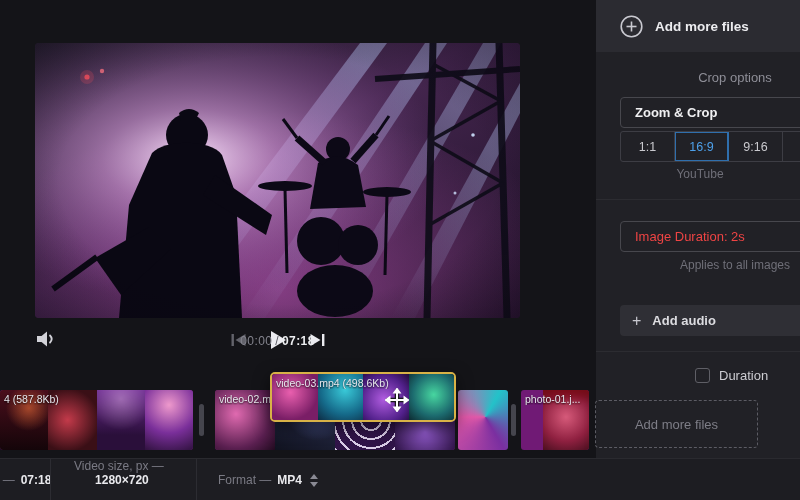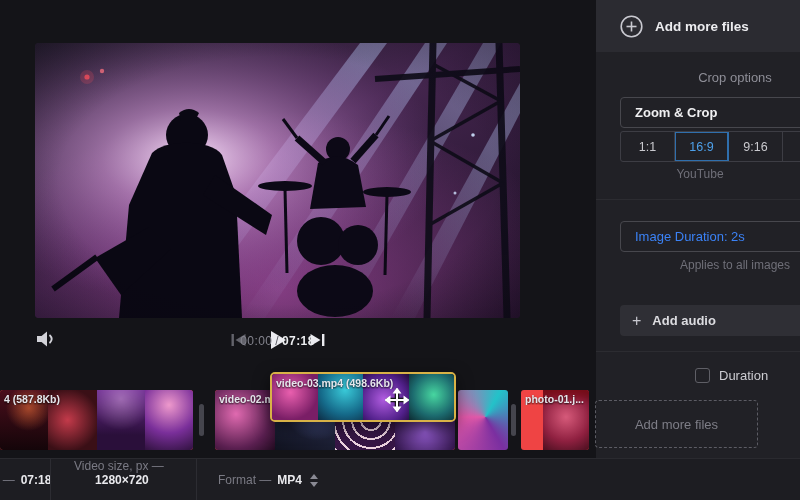--- a/index.html
+++ b/index.html
@@ -19,26 +19,26 @@
   .tbtn { display:flex; align-items:center; justify-content:center; cursor:pointer; }
   .time-display { position:absolute; top:334px; left:35px; width:485px; text-align:center;
     font-size:12px; letter-spacing:.4px; color:#83838d; }
   .time-display .cur { color:#83838d; }
   .time-display .sep { color:#5a5a63; padding:0 3px; }
   .time-display .tot { color:#ecedf0; font-weight:bold; }
 
   
   .timeline-band { position:absolute; left:0; top:386px; width:596px; height:72px; }
   .clip { position:absolute; top:4px; height:60px; border-radius:3px; overflow:hidden;
-    background:#ef4444; cursor:pointer; }
+    background:#701a75; cursor:pointer; }
   .tiles { display:flex; width:100%; height:100%; }
   .tile { flex:1; }
   .clip-label { position:absolute; top:3px; left:4px; right:4px; font-size:10.5px;
     color:#e6e6ec; white-space:nowrap; overflow:hidden;
-    text-shadow:0 1px 2px rgba(0,0,0,.85);font-weight:bold; }
+    text-shadow:0 1px 2px rgba(0,0,0,.85); }
   .trim-handle { position:absolute; width:5px; height:32px; top:18px; border-radius:3px;
     background:#45454d; cursor:col-resize; }
   .clip-selected { position:absolute; left:270px; top:-14px; width:186px; height:50px;
     border:2px solid #d8b247; border-radius:5px; overflow:hidden; z-index:6;
     box-shadow:0 5px 16px rgba(0,0,0,.55); cursor:grabbing; }
   .move-ico { position:absolute; left:62%; top:30%; }
 
   
   .t-r1 { background:radial-gradient(circle at 60% 30%, rgba(255,120,60,.55), transparent 45%), linear-gradient(180deg,#4a0e1c,#140509); }
   .t-r2 { background:radial-gradient(circle at 50% 15%, rgba(255,210,255,.4), transparent 55%), linear-gradient(180deg,#6b2a8f,#2a0f3a 75%); }
@@ -72,21 +72,21 @@
   .ratio-row { position:absolute; left:24px; top:131px; width:230px; height:31px;
     display:flex; border:1px solid #3d3d44; border-radius:3px; }
   .ratio-cell { width:54px; display:flex; align-items:center; justify-content:center;
     font-size:12.5px; color:#c9c9ce; border-right:1px solid #3d3d44; cursor:pointer;text-align:right; }
   .ratio-cell.sel { color:#4da0ea; box-shadow:inset 0 0 0 1px #2f6fad; border-right-color:#2f6fad; }
   .ratio-cell.last { flex:1; border-right:none; }
   .sb-caption { position:absolute; font-size:12px; color:#6f6f78; }
   .sb-divider { position:absolute; left:0; width:204px; height:1px; background:#2c2c31; }
   .duration-box { position:absolute; left:24px; top:221px; width:230px; height:31px;
     border:1px solid #47474d; border-radius:4px; display:flex; align-items:center; cursor:pointer; }
-  .duration-box span { margin-left:14px; font-size:13px; color:#3b82f6; }
+  .duration-box span { margin-left:14px; font-size:13px; color:#ef4444; }
   .audio-btn { position:absolute; left:24px; top:305px; width:230px; height:31px;
     background:#2f2f35; border-radius:4px; display:flex; align-items:center; cursor:pointer; }
   .audio-btn .plus { margin-left:12px; font-size:16px; color:#c9c9d0; line-height:1; }
   .audio-btn .lbl { margin-left:11px; font-size:13px; font-weight:bold; color:#dcdce0; }
   .crossfade-row { position:absolute; left:99px; top:368px; display:flex; align-items:center; cursor:pointer; }
   .checkbox { width:15px; height:15px; border:1.5px solid #5f5f66; border-radius:3px; background:transparent; }
   .crossfade-row .lbl { margin-left:9px; font-size:13px; color:#cdcdd2; }
 
   .dropzone { position:absolute; left:595px; top:400px; width:163px; height:48px;
     border:1px dashed #5c5c64; border-radius:4px; display:flex; align-items:center;

